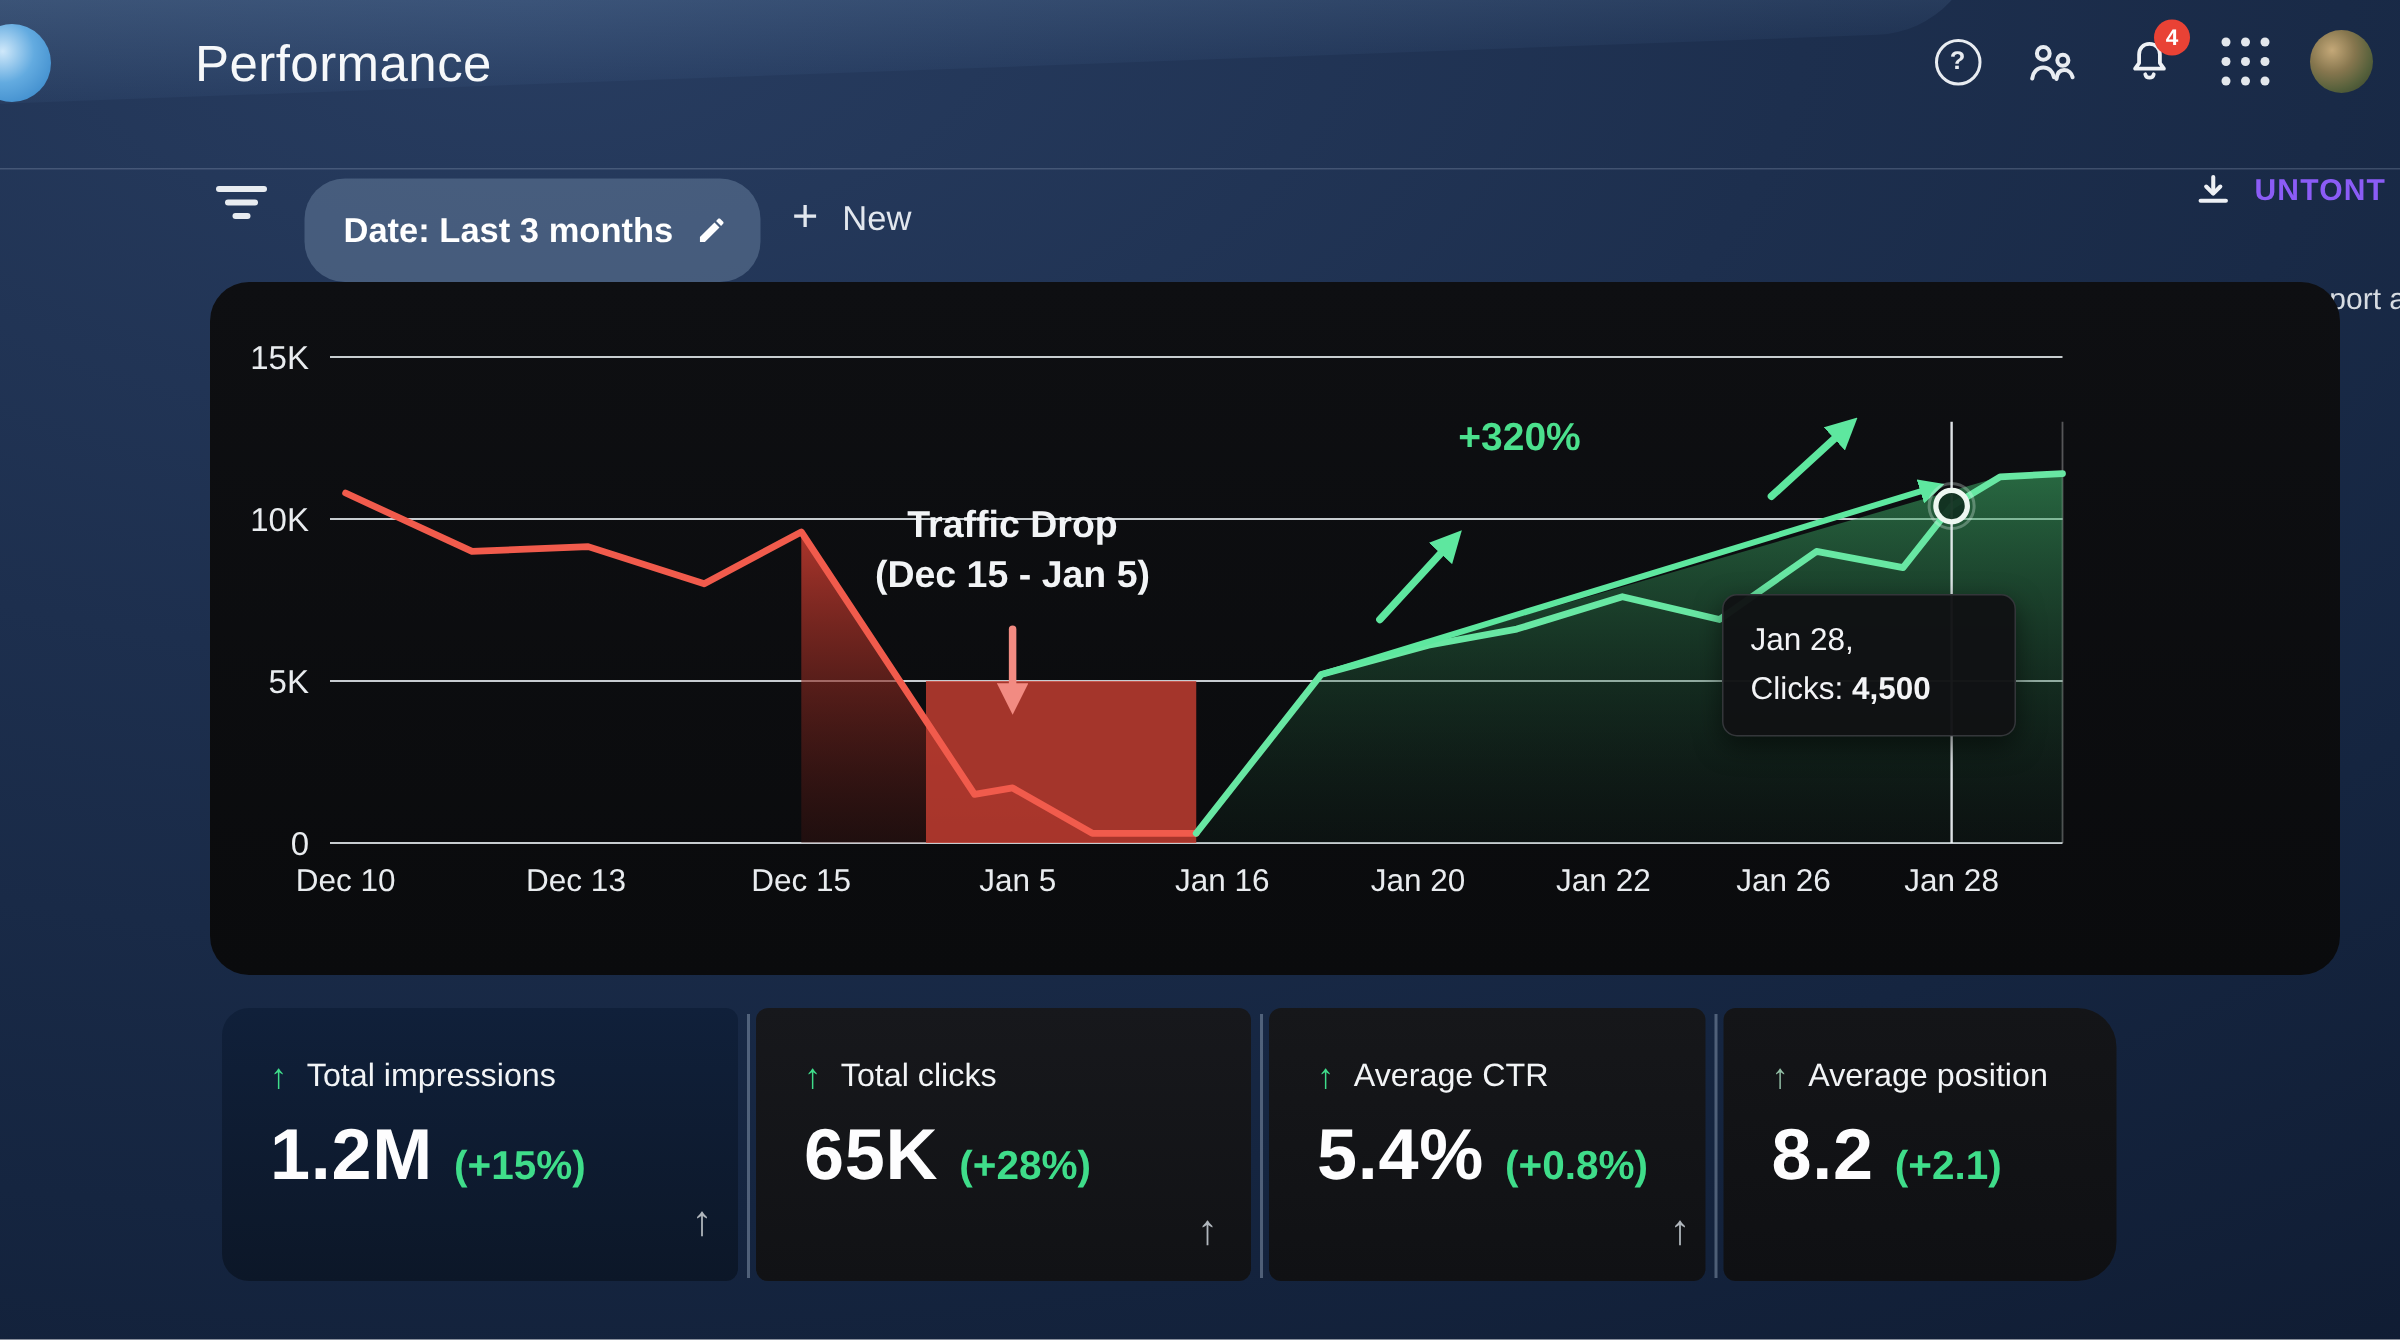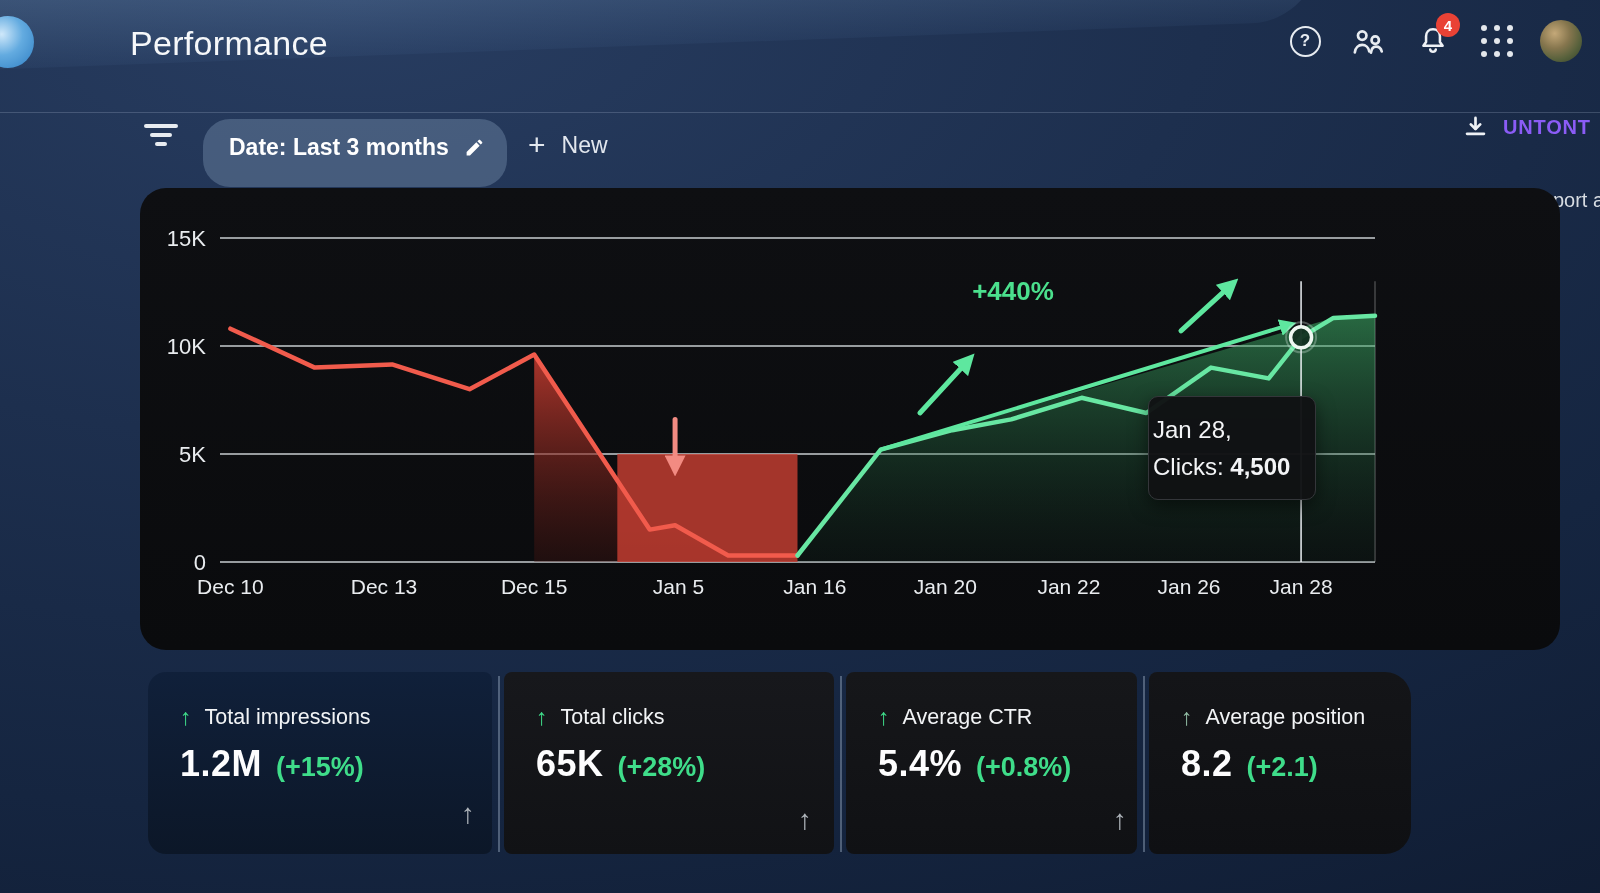--- a/index.html
+++ b/index.html
@@ -24,54 +24,54 @@
     color:#fff;font-size:15px;font-weight:bold;display:flex;align-items:center;justify-content:center;}
   .grid-dots{display:grid;grid-template-columns:repeat(3,6px);grid-template-rows:repeat(3,6px);gap:7px;}
   .grid-dots span{width:6px;height:6px;border-radius:50%;background:#e3e7ec;}
   .avatar{width:42px;height:42px;border-radius:50%;
     background:radial-gradient(circle at 35% 32%, #c4a878 0%, #86764e 38%, #55603b 68%, #333d2a 100%);}
   .hdr-divider{position:absolute;left:0;right:0;top:112px;height:1px;background:rgba(190,206,228,.22);}
   
   .filter-icon{position:absolute;left:143px;top:124px;width:36px;height:28px;cursor:pointer;}
   .filter-icon i{display:block;height:3.5px;border-radius:2px;background:#e8ecf1;margin:0 auto 5.5px;}
   .filter-icon i:nth-child(1){width:34px}.filter-icon i:nth-child(2){width:22px}.filter-icon i:nth-child(3){width:12px}
-  .date-pill{position:absolute;left:203px;top:119px;height:56px;padding:0 22px 12px 26px;border-radius:27px;
+  .date-pill{position:absolute;left:203px;top:119px;height:69px;padding:0 22px 0 26px;border-radius:27px;
     background:rgba(122,148,178,.40);display:flex;align-items:center;gap:15px;font-size:23px;font-weight:bold;color:#fff;}
   .new-btn{position:absolute;left:528px;top:130px;display:flex;align-items:center;gap:16px;color:#e2e7ee;font-size:23px;}
   .new-btn .plus{font-size:30px;font-weight:400;line-height:1;}
   .export-btn{position:absolute;left:1462px;top:114px;display:flex;align-items:center;gap:14px;color:#8b5cf6;
     font-size:20px;font-weight:bold;letter-spacing:.8px;}
   .range-row{position:absolute;left:1316px;top:188px;display:flex;align-items:center;gap:12px;white-space:nowrap;
     font-size:20px;color:#c9d1db;}
   .q-mini{width:23px;height:23px;border:1.7px solid #c9d1db;border-radius:50%;display:inline-flex;align-items:center;justify-content:center;
     font-size:14px;font-weight:bold;}
   .report-link{color:#d7dce2;}
   
   .chart-card{position:absolute;left:140px;top:188px;width:1420px;height:462px;border-radius:26px;
     background:linear-gradient(180deg,#0e0f12 0%, #0a0b0d 100%);}
   .chart-card svg{position:absolute;left:0;top:0;}
   .anno{position:absolute;text-align:center;color:#f2f4f6;line-height:1.32;}
   .anno-drop{left:385px;top:146px;width:300px;font-size:25px;font-weight:bold;}
   .anno-recovery{left:643px;top:84px;width:460px;font-size:24px;font-weight:bold;}
   .anno-recovery .pct{font-size:26px;margin-top:2px;}
-  .tooltip{position:absolute;left:1008px;top:208px;width:158px;border-radius:10px;padding:14px 4px;
+  .tooltip{position:absolute;left:1008px;top:208px;width:158px;border-radius:10px;padding:14px 18px;
     background:rgba(17,18,20,.97);border:1px solid #34363a;box-shadow:0 6px 18px rgba(0,0,0,.5);
-    font-size:24px;color:#f3f4f6;line-height:1.55;}
+    font-size:21px;color:#f3f4f6;line-height:1.55;}
   
   .cards{position:absolute;left:148px;top:672px;display:grid;grid-template-columns:344px 330px 291px 262px;gap:12px;height:182px;}
   .metric-card{position:relative;padding:32px 28px 0 32px;border-radius:8px;cursor:pointer;}
   .metric-card.c0{background:linear-gradient(180deg,#10203a 0%, #0c1728 100%);border-radius:18px 8px 8px 18px;}
   .metric-card.c1{background:linear-gradient(180deg,#17181c 0%, #111215 100%);}
   .metric-card.c2{background:linear-gradient(180deg,#16171a 0%, #101114 100%);}
   .metric-card.c3{background:linear-gradient(180deg,#141518 0%, #0f1013 100%);border-radius:8px 26px 26px 8px;}
   .m-label{display:flex;align-items:center;gap:13px;font-size:21.5px;font-weight:500;color:#f2f4f6;}
   .m-arrow{font-size:23px;font-weight:bold;color:#3fdd8a;}
   .c3 .m-arrow{color:#93bfa6;}
   .m-valrow{margin-top:12px;display:flex;align-items:baseline;gap:14px;}
-  .m-value{font-size:36px;font-weight:bold;color:#fdfdfe;letter-spacing:.5px;}
+  .m-value{font-size:48px;font-weight:bold;color:#fdfdfe;letter-spacing:.5px;}
   .m-change{font-size:27px;font-weight:600;color:#3fdd8a;}
   .m-corner{position:absolute;right:22px;bottom:18px;font-size:28px;color:#b0b6bc;}
   .card-div{position:absolute;top:676px;width:1.5px;height:176px;background:rgba(175,195,215,.38);}
 </style>
 </head>
 <body>
 
 <div class="glare"></div>
 <div class="edge-dot"></div>
 
@@ -189,22 +189,26 @@
       <text x="90.395" y="406" fill="#e9ecef" font-size="21" text-anchor="middle">Dec 10</text>
       <text x="244.01" y="406" fill="#e9ecef" font-size="21" text-anchor="middle">Dec 13</text>
       <text x="394.16" y="406" fill="#e9ecef" font-size="21" text-anchor="middle">Dec 15</text>
       <text x="538.5350000000001" y="406" fill="#e9ecef" font-size="21" text-anchor="middle">Jan 5</text>
       <text x="674.825" y="406" fill="#e9ecef" font-size="21" text-anchor="middle">Jan 16</text>
       <text x="805.34" y="406" fill="#e9ecef" font-size="21" text-anchor="middle">Jan 20</text>
       <text x="928.925" y="406" fill="#e9ecef" font-size="21" text-anchor="middle">Jan 22</text>
       <text x="1049.045" y="406" fill="#e9ecef" font-size="21" text-anchor="middle">Jan 26</text>
       <text x="1161.0800000000002" y="406" fill="#e9ecef" font-size="21" text-anchor="middle">Jan 28</text>
     </svg>
+  <div class="anno anno-drop">
+    <div>Traffic Drop</div>
+    <div>(Dec 15 - Jan 5)</div>
+  </div>
   <div class="anno anno-recovery">
-    <div class="pct" style="color:#4be08d">+440%</div>
+    <div class="pct" style="color:#4be08d">+320%</div>
   </div>
   <div class="tooltip">
     <div>Jan 28,</div>
     <div><span>Clicks: </span><b>4,500</b></div>
   </div>
 </div>
 
 <div class="cards">
   <div class="metric-card c0">
     <div class="m-label">

